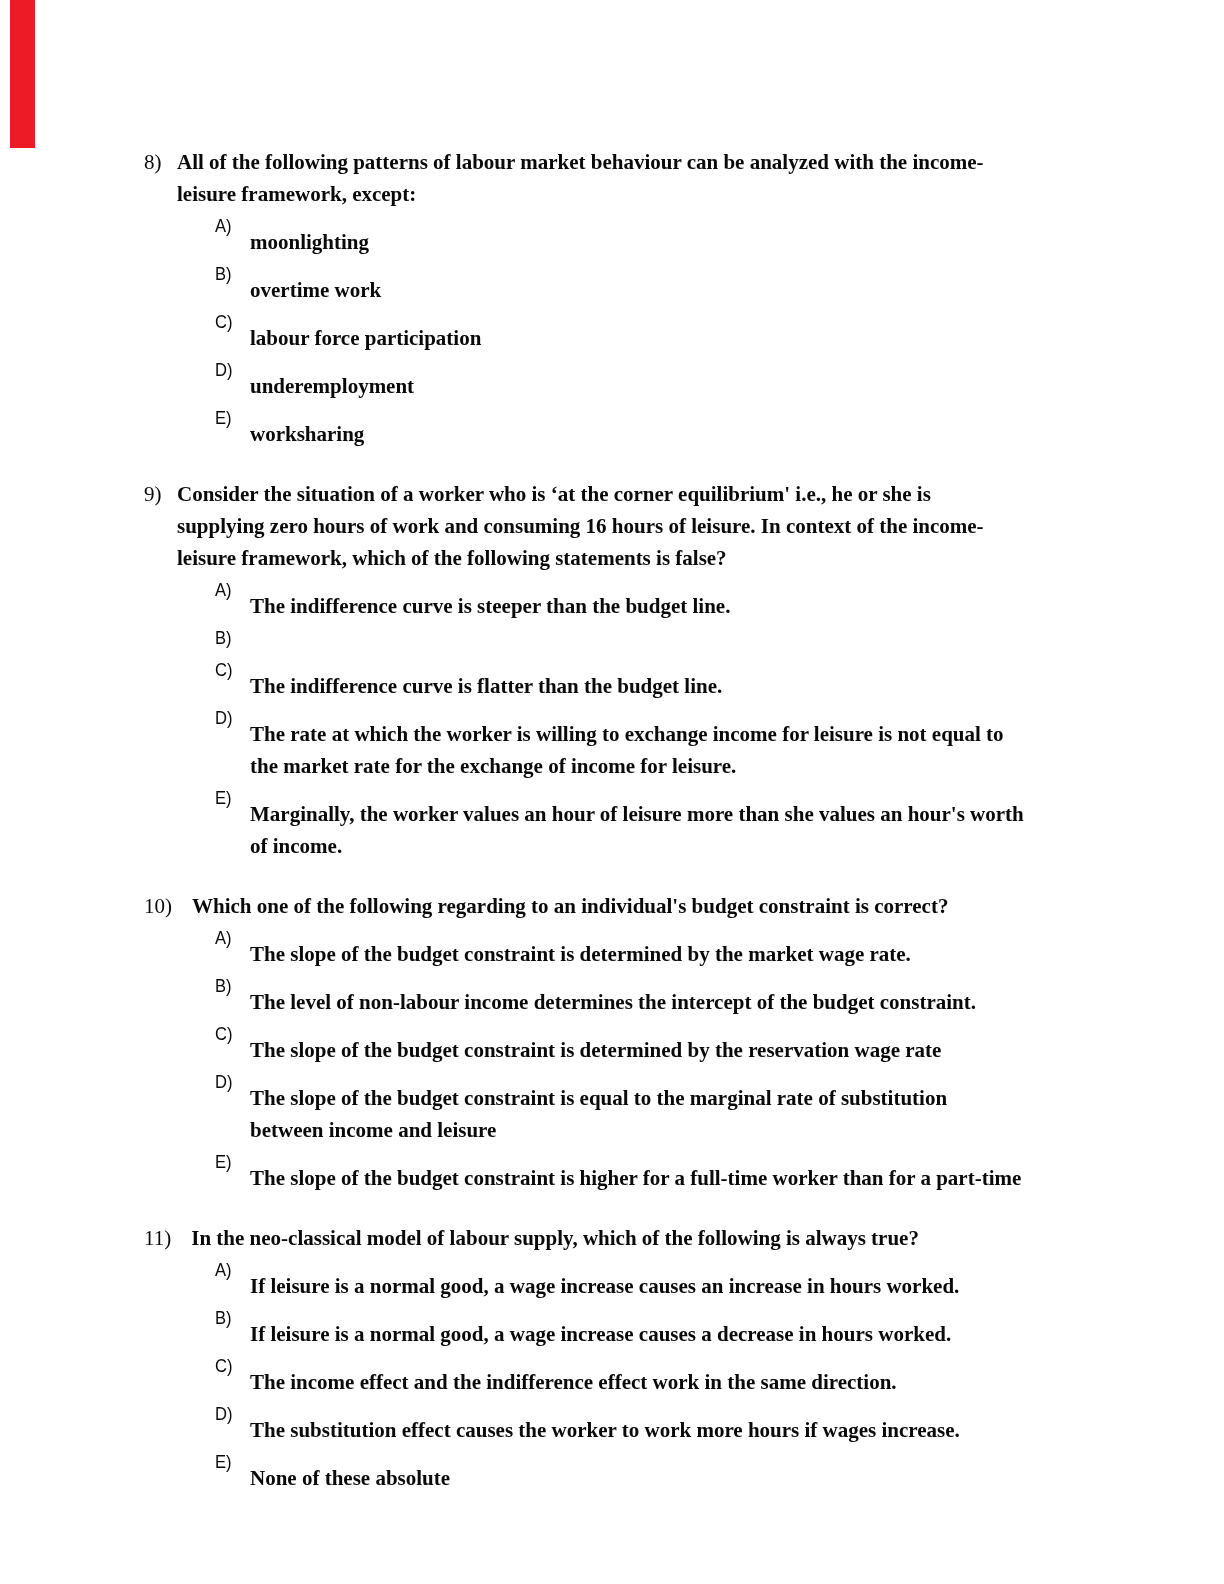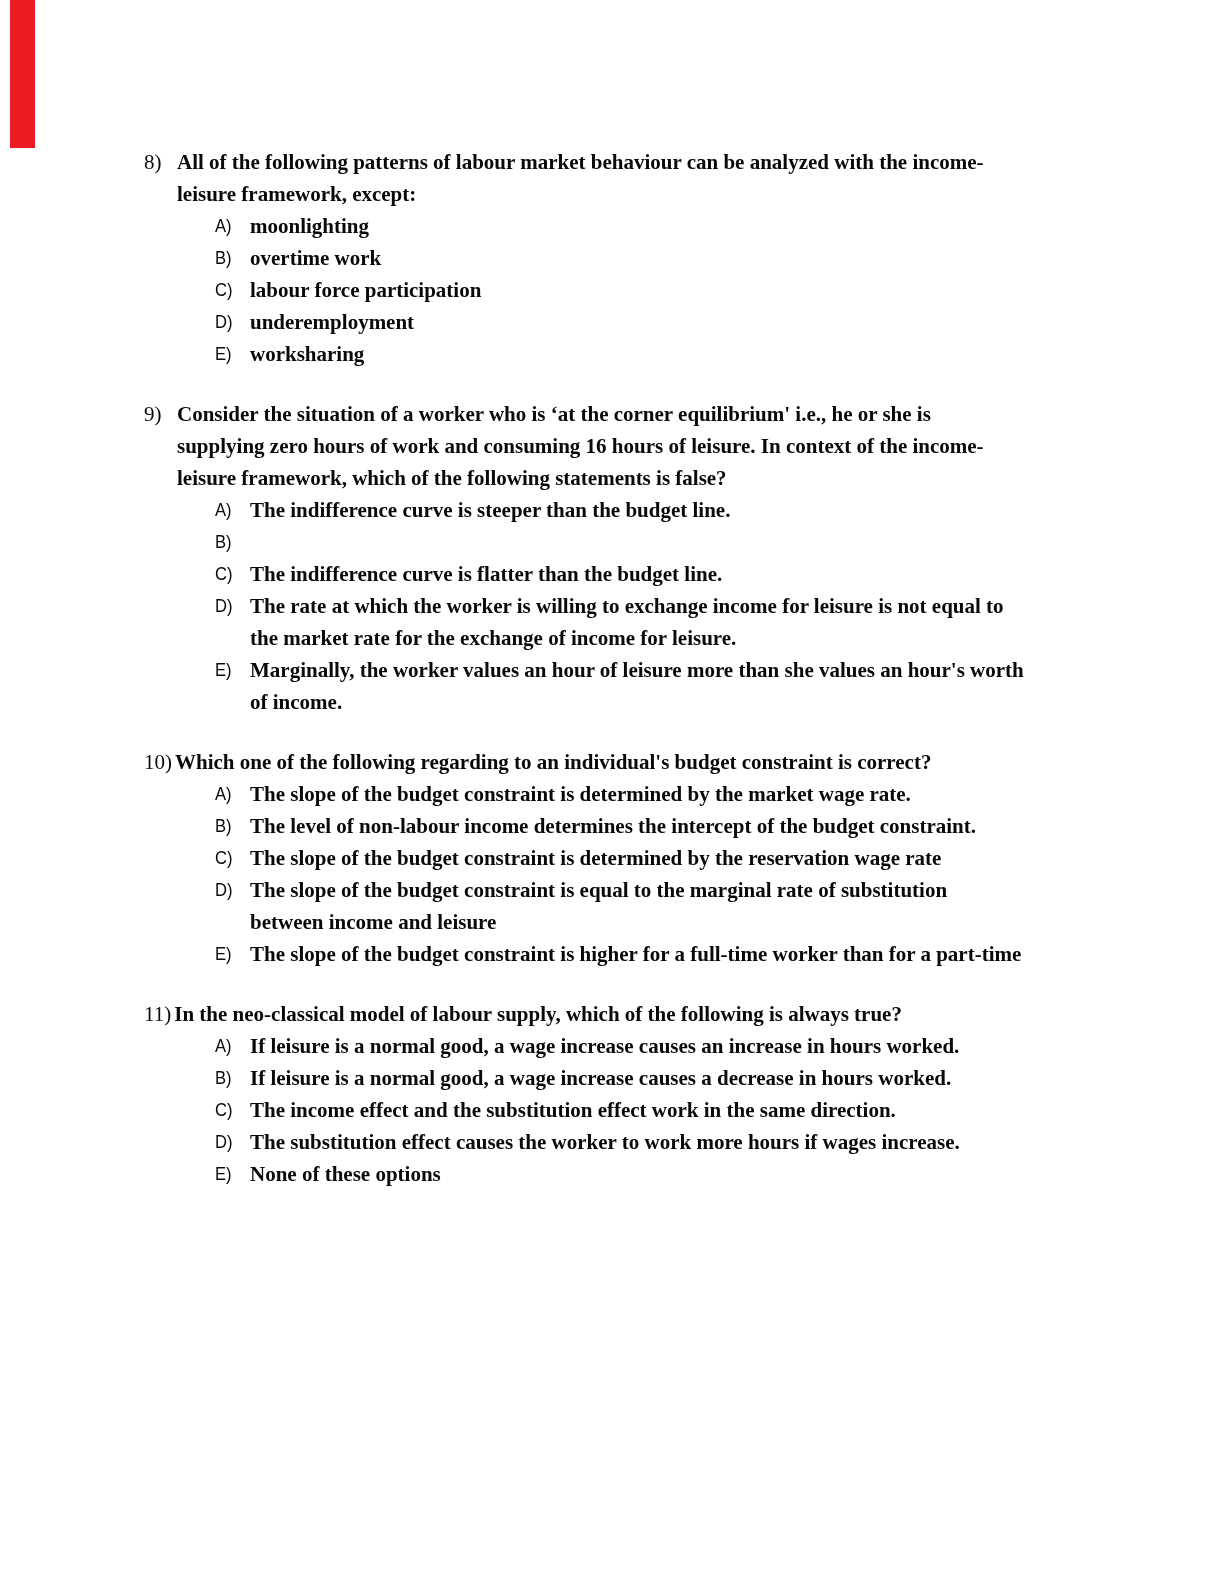--- a/index.html
+++ b/index.html
@@ -12,32 +12,32 @@
   .marker {
     position:absolute; left:10px; top:0; width:25px; height:148px;
   }
   .questions {
     position:absolute; top:146px; left:144px; width:960px;
     font-size:21px; line-height:32px;
   }
   .question + .question { margin-top:28px; }
   .q-row { display:flex; align-items:flex-start; }
   .qnum { flex:0 0 33px; }
-  .q-wide .qnum { flex:0 0 auto; margin-right:3px; }
+  .q-wide .qnum { flex:0 0 auto; margin-right:20px; }
   .qtext { flex:1 1 auto; }
   .ln { white-space:nowrap;font-weight:bold; }
   .options { margin-left:71px; }
   .opt-row { display:flex; align-items:flex-start; }
   .optletter {
     flex:0 0 35px;
     font-family:"Liberation Sans", sans-serif;
     font-size:18px; line-height:32px;
     transform:scaleX(0.92); transform-origin:left center;
   }
-  .opttext { flex:1 1 auto; max-width:840px; }
+  .opttext { flex:1 1 auto; max-width:840px;margin-top:16px; }
 </style>
 </head>
 <body style="color: rgb(10, 10, 10);">
 
 <div class="page">
   <div class="marker" style="background: rgb(237, 28, 36);"></div>
   <div class="questions">
       <div class="question">
         <div class="q-row">
           <div class="qnum">8)</div>
@@ -179,31 +179,31 @@
           </div>
           <div class="opt-row">
             <div class="optletter">B)</div>
             <div class="opttext">
               <div class="ln">If leisure is a normal good, a wage increase causes a decrease in hours worked.</div>
             </div>
           </div>
           <div class="opt-row">
             <div class="optletter">C)</div>
             <div class="opttext">
-              <div class="ln">The income effect and the substitution effect work in the same direction.</div>
+              <div class="ln">The income effect and the indifference effect work in the same direction.</div>
             </div>
           </div>
           <div class="opt-row">
             <div class="optletter">D)</div>
             <div class="opttext">
               <div class="ln">The substitution effect causes the worker to work more hours if wages increase.</div>
             </div>
           </div>
           <div class="opt-row">
             <div class="optletter">E)</div>
             <div class="opttext">
-              <div class="ln">None of these options</div>
+              <div class="ln">None of these absolute</div>
             </div>
           </div>
         </div>
       </div>
     </div>
 </div>
 
 </body></html>

